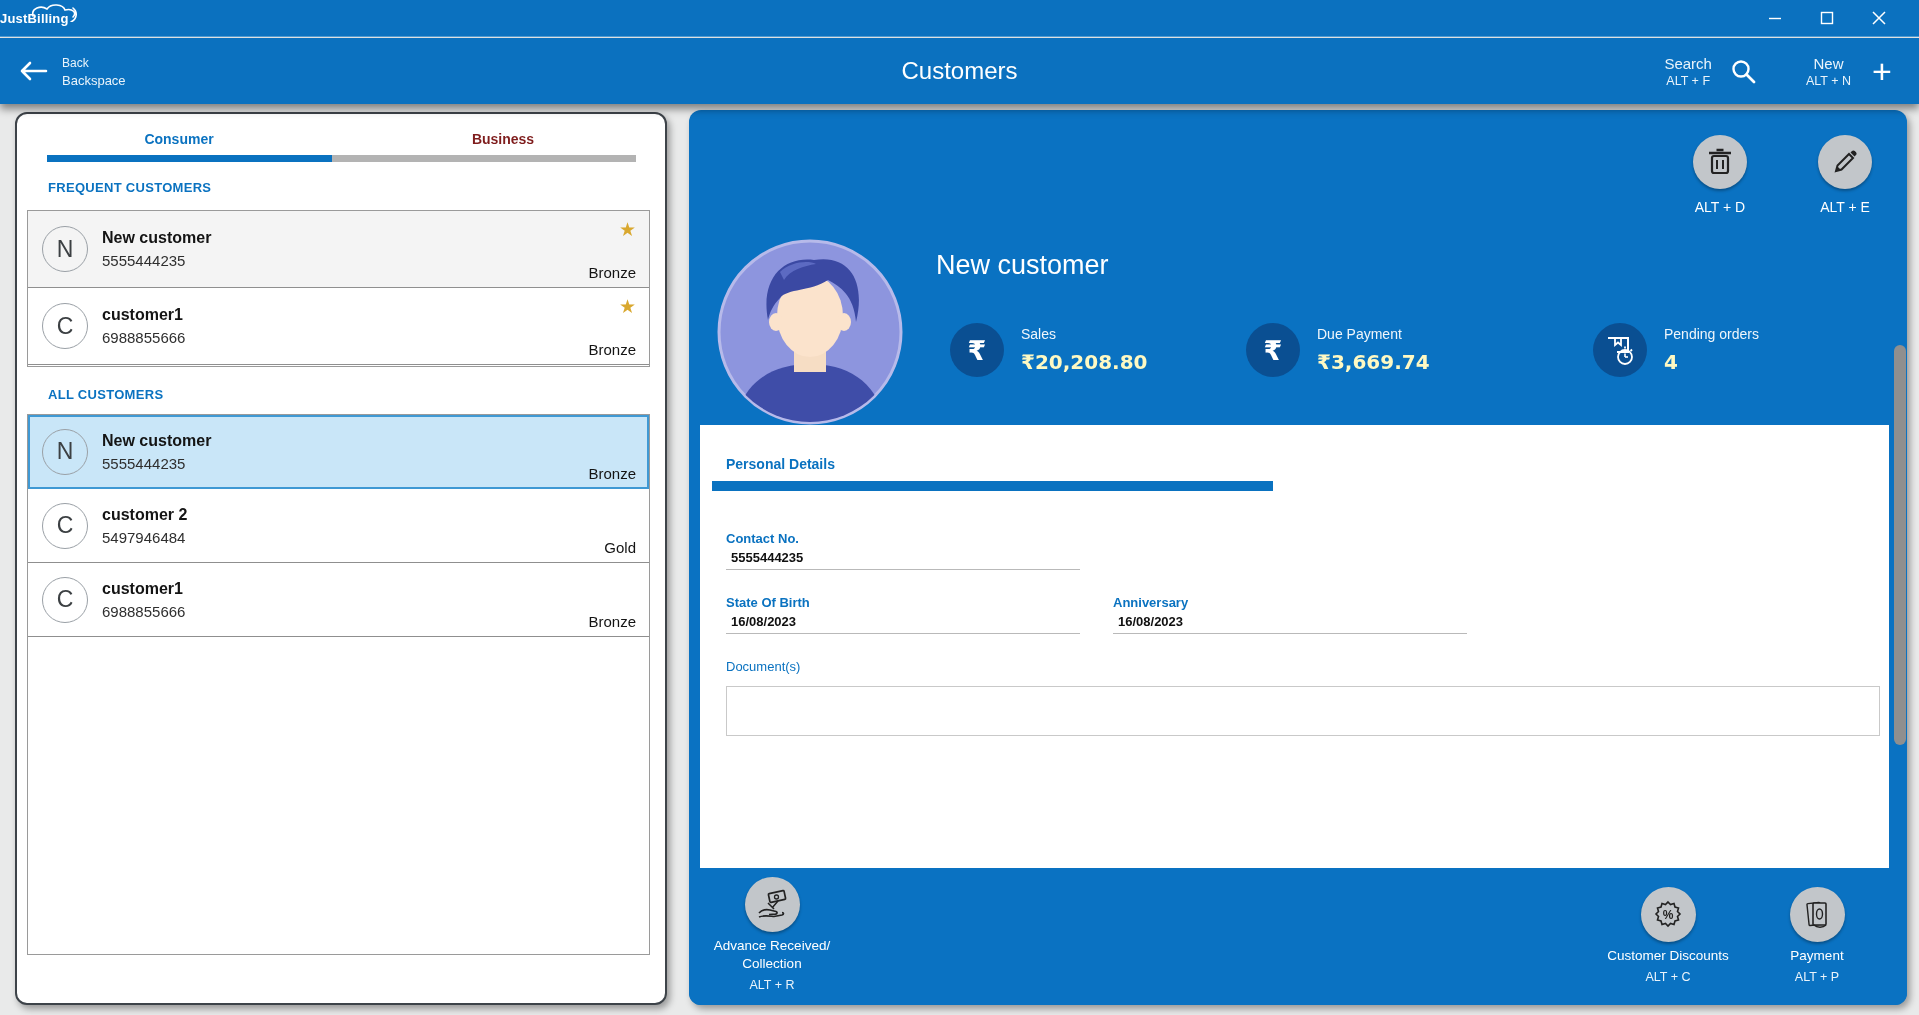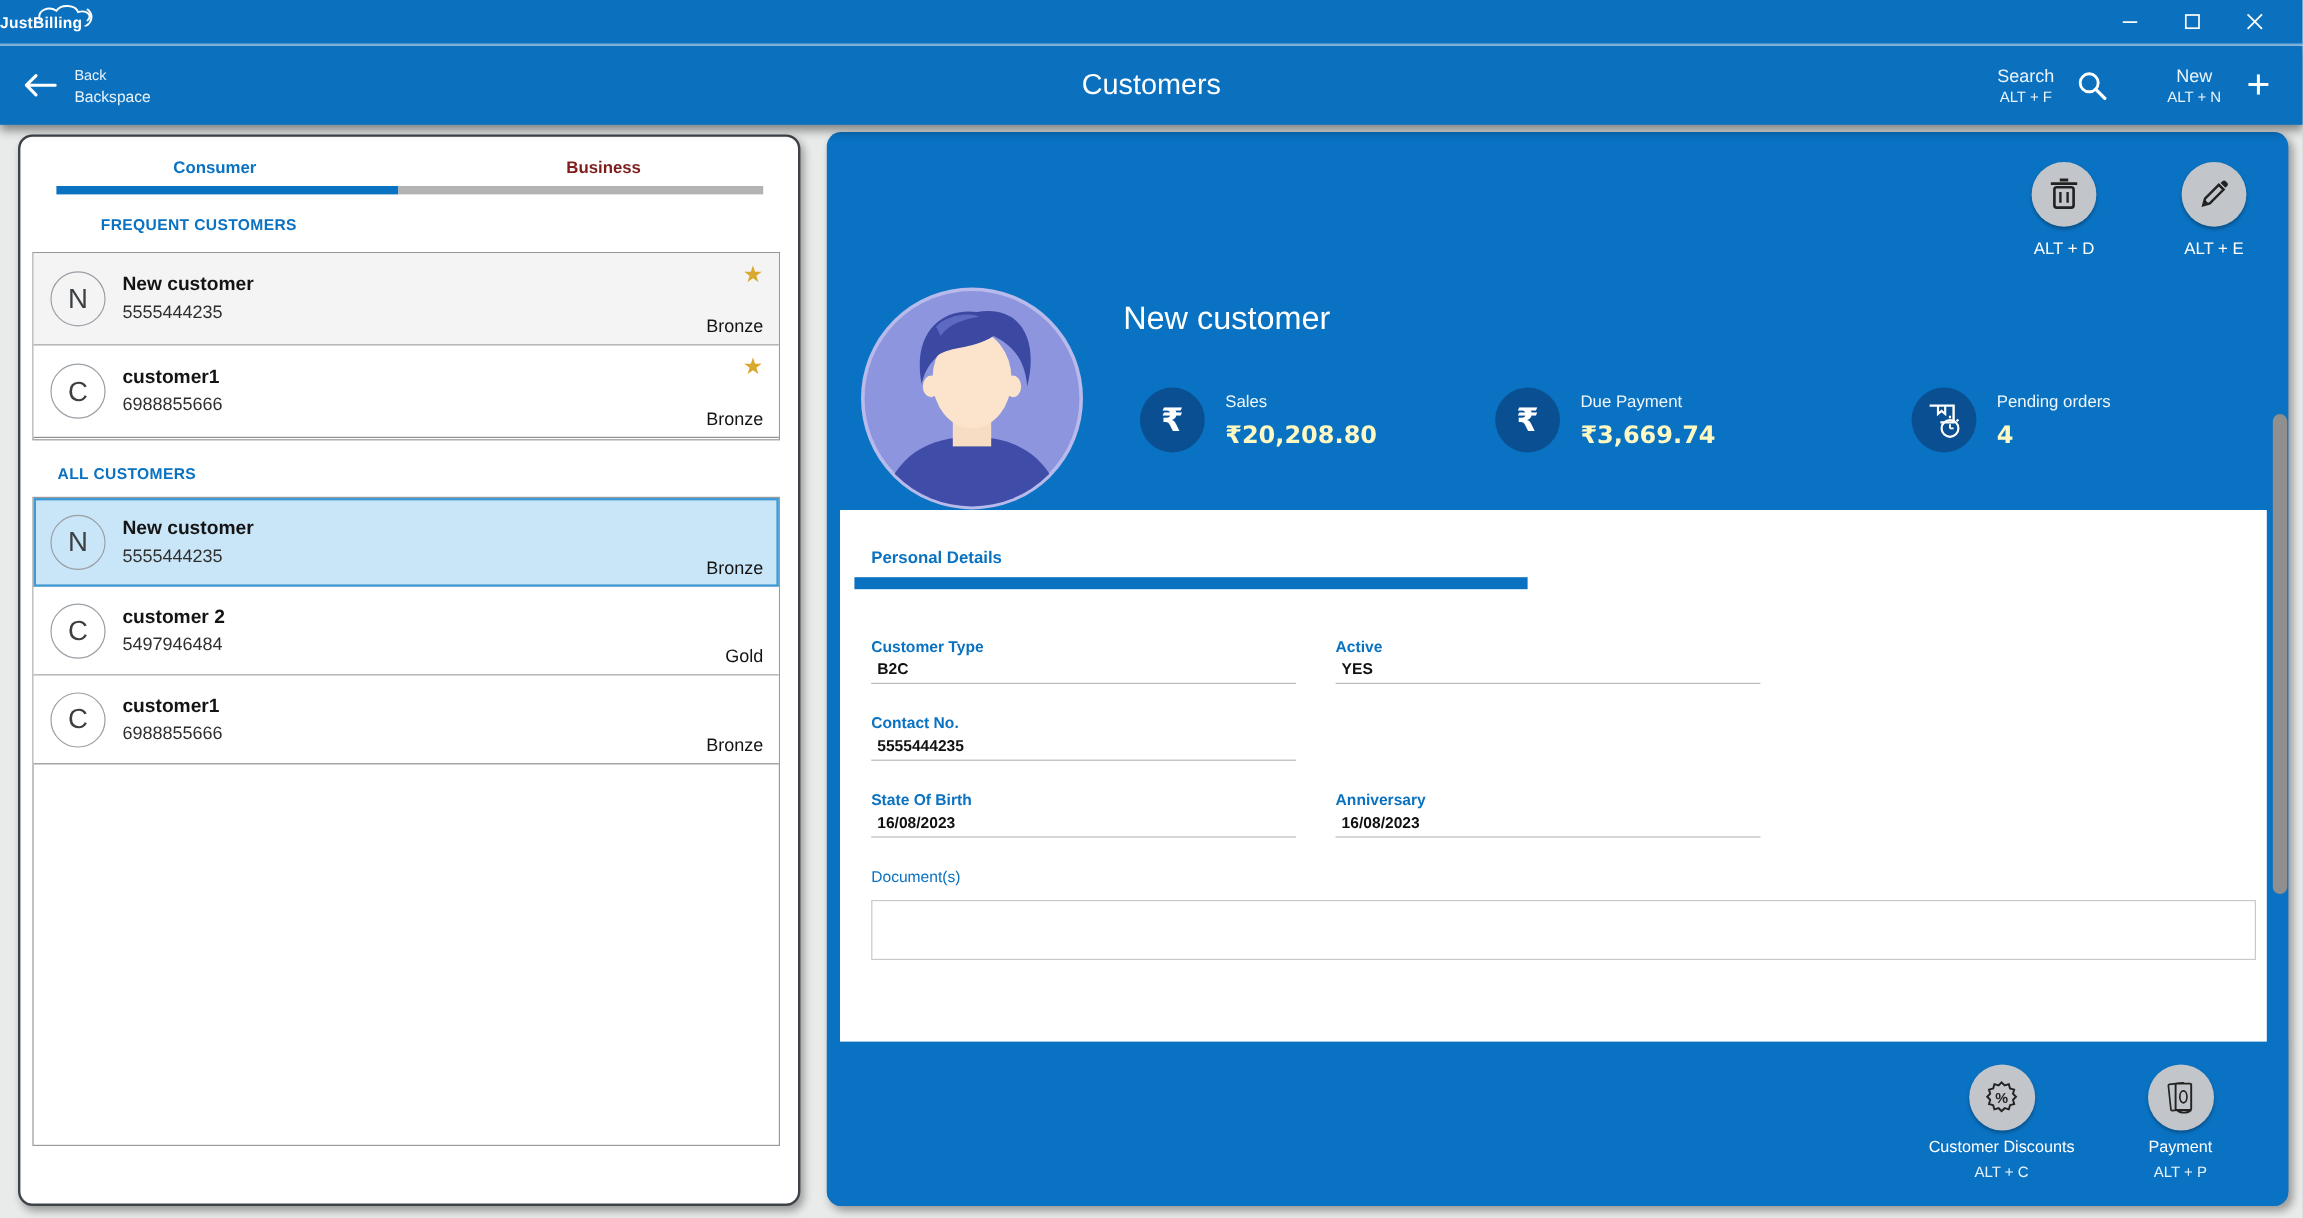--- a/index.html
+++ b/index.html
@@ -34,21 +34,21 @@
   .left-card{position:absolute;left:15px;top:112px;width:652px;height:893px;background:#fff;
              border:2px solid #3d4349;border-radius:12px;box-shadow:3px 4px 7px rgba(0,0,0,.35);}
   .tabs{position:relative;height:50px;}
   .tab{position:absolute;top:17px;width:50%;text-align:center;font-size:14px;font-weight:bold;cursor:pointer;}
   .tab.consumer{left:0;color:#0a72c0;}
   .tab.business{left:50%;color:#7f1d1d;text-align:center;}
   .tab-underline{position:absolute;left:30px;right:29px;top:41px;height:7px;display:flex;}
   .tab-underline .blue{width:48.4%;background:#0a72c0;}
   .tab-underline .gray{flex:1;background:#b3b3b3;}
   .sec-heading{position:absolute;left:31px;font-size:13px;font-weight:bold;color:#0a72c0;letter-spacing:.3px;}
-  .sec-heading.h1{top:66px;margin-left:36px;}
+  .sec-heading.h1{top:66px;}
   .sec-heading.h2{top:273px;}
   .list-box{position:absolute;left:10px;width:623px;border:1px solid #9a9a9a;background:#fff;}
   .list-box.b1{top:96px;height:157px;}
   .list-box.b2{top:300px;height:541px;}
   .cust-row{position:relative;height:77px;display:flex;align-items:center;padding:0 14px;
             border-bottom:1px solid #8f8f8f;cursor:pointer;background:#fff;}
   .list-box.b2 .cust-row{height:74px;}
   .cust-row.shaded{background:#f4f4f4;}
   .cust-row.selected{background:#c9e6f8;outline:2px solid #3f99d4;outline-offset:-2px;}
   .cust-row:last-child{border-bottom:1px solid #8f8f8f;}
@@ -325,30 +325,20 @@
       </div>
     </div>
 
     <div class="white-panel">
       <div class="pd-tab">Personal Details</div>
       <div class="pd-underline"></div>
 
       <div class="fields">
         <div class="f-row">
           <div class="f-cell">
-            <div class="f-label">Customer Type</div>
-            <div class="f-value">B2C</div>
-          </div>
-          <div class="f-cell">
-            <div class="f-label">Active</div>
-            <div class="f-value">YES</div>
-          </div>
-        </div>
-        <div class="f-row">
-          <div class="f-cell">
             <div class="f-label">Contact No.</div>
             <div class="f-value">5555444235</div>
           </div>
         </div>
         <div class="f-row">
           <div class="f-cell">
             <div class="f-label">State Of Birth</div>
             <div class="f-value">16/08/2023</div>
           </div>
           <div class="f-cell">
@@ -358,20 +348,34 @@
         </div>
       </div>
 
       <div class="doc-label">Document(s)</div>
       <div class="doc-box"></div>
     </div>
 
     <div class="v-scrollbar"></div>
 
     <div class="card-footer">
+      <div class="footer-item advance">
+        <div class="circ">
+          <svg width="32" height="32" viewBox="0 0 32 32">
+            <rect x="13" y="3" width="16" height="9" rx="1" transform="rotate(-12 21 7.5)" fill="none" stroke="#222" stroke-width="1.7"></rect>
+            <circle cx="20.5" cy="8" r="2" fill="none" stroke="#222" stroke-width="1.3"></circle>
+            <path d="M12 14 L18 20 M22 12 L16 19" stroke="#222" stroke-width="1.5"></path>
+            <path d="M3 24 C6 21 10 20 14 21 L20 22.5 C21.5 23 21.5 25 19.5 25.2 L13 25.5" fill="none" stroke="#222" stroke-width="1.7"></path>
+            <path d="M3 28 C8 26 13 27 18 27.5 L26 26 C28 25.5 28 23.5 26 23.5" fill="none" stroke="#222" stroke-width="1.7"></path>
+          </svg>
+        </div>
+        <div class="fi-line">Advance Received/</div>
+        <div class="fi-line">Collection</div>
+        <div class="fi-sc">ALT + R</div>
+      </div>
       <div class="footer-item discounts">
         <div class="circ">
           <svg width="32" height="32" viewBox="0 0 32 32">
             <path d="M16 3 L18.5 5.5 L22 4.5 L23 8 L26.5 9 L25.5 12.5 L28 15 L25.5 17.5 L26.5 21 L23 22 L22 25.5 L18.5 24.5 L16 27 L13.5 24.5 L10 25.5 L9 22 L5.5 21 L6.5 17.5 L4 15 L6.5 12.5 L5.5 9 L9 8 L10 4.5 L13.5 5.5 Z" fill="none" stroke="#222" stroke-width="1.6"></path>
             <text x="16" y="20" text-anchor="middle" font-size="12" font-weight="bold" fill="#222">%</text>
           </svg>
         </div>
         <div class="fi-line">Customer Discounts</div>
 
         <div class="fi-sc">ALT + C</div>

